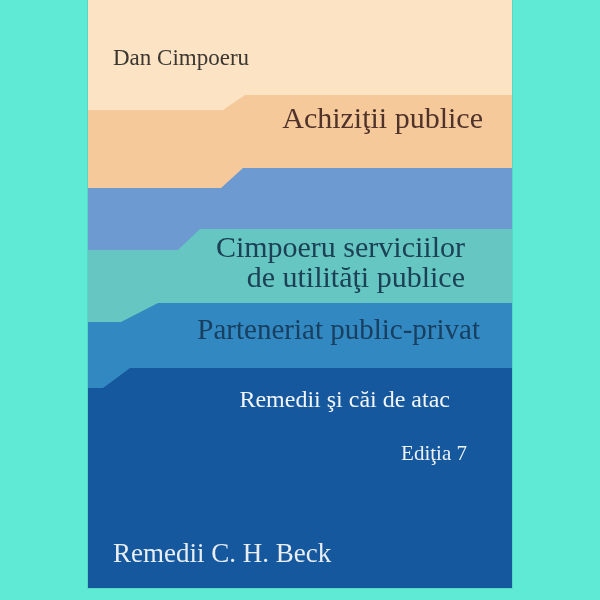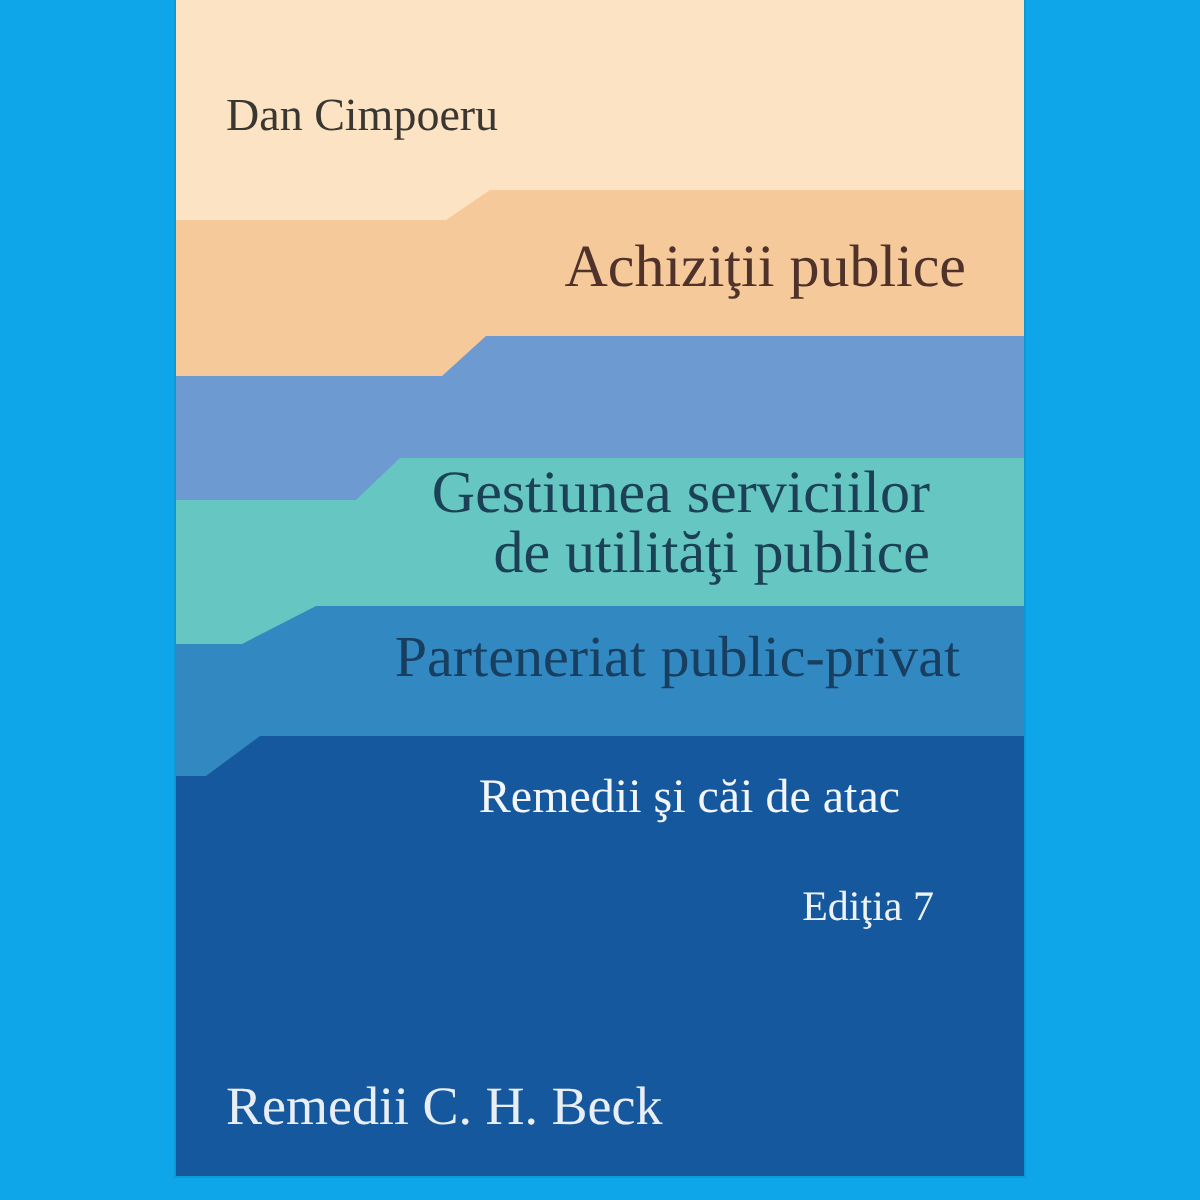--- a/index.html
+++ b/index.html
@@ -8,21 +8,21 @@
     width: 600px;
     height: 600px;
     background: #ffffff;
     font-family: "Liberation Serif", "DejaVu Serif", serif;
     overflow: hidden;
   }
   .page {
     position: relative;
     width: 600px;
     height: 600px;
-    background: #0ea5e9;
+    background: #5eead4;
   }
   .cover {
     position: absolute;
     left: 88px;
     top: 0;
     width: 424px;
     height: 588px;
     outline: 1px solid rgba(0,0,0,0.07);
   }
   .band {
@@ -44,21 +44,21 @@
   }
   .band-remedii {
     clip-path: polygon(0 388px, 15px 388px, 42px 368px, 100% 368px, 100% 100%, 0 100%);
   }
   .txt {
     position: absolute;
     white-space: pre-line;
     line-height: 1.04;
   }
   .author      { left: 25px;  top: 46px;  font-size: 23px; }
-  .achizitii   { right: 29px; top: 118px; font-size: 30px; text-align: center; }
+  .achizitii   { right: 29px; top: 102px; font-size: 30px; text-align: center; }
   .concesiuni  { right: 45px; top: 180px; font-size: 29px; text-align: right; }
   .gestiunea   { right: 47px; top: 232px; font-size: 30px; line-height: 30px; text-align: right; }
   .parteneriat { right: 32px; top: 314px; font-size: 29px; text-align: right; }
   .remedii     { right: 62px; top: 387px; font-size: 24px; text-align: right; }
   .editia      { right: 45px; top: 443px; font-size: 21px; text-align: right; }
   .editura     { left: 25px;  top: 539px; font-size: 27px; }
 </style>
 </head>
 <body>
 
@@ -69,21 +69,21 @@
     <div class="band band-concesiuni" style="background: rgb(109, 154, 208);"></div>
     <div class="band band-gestiunea" style="background: rgb(102, 198, 193);"></div>
     <div class="band band-parteneriat" style="background: rgb(50, 137, 193);"></div>
     <div class="band band-remedii" style="background: rgb(22, 88, 157);"></div>
 
     <div class="txt author" style="color: rgb(58, 54, 49);">Dan Cimpoeru</div>
 
     <div class="txt achizitii" style="color: rgb(79, 51, 43);">Achiziţii publice</div>
 
 
-    <div class="txt gestiunea" style="color: rgb(28, 65, 86);">Gestiunea serviciilor
+    <div class="txt gestiunea" style="color: rgb(28, 65, 86);">Cimpoeru serviciilor
 de utilităţi publice</div>
 
     <div class="txt parteneriat" style="color: rgb(24, 62, 96);">Parteneriat public-privat</div>
 
     <div class="txt remedii" style="color: rgb(242, 245, 249);">Remedii şi căi de atac</div>
 
     <div class="txt editia" style="color: rgb(237, 242, 247);">Ediţia 7</div>
 
     <div class="txt editura" style="color: rgb(233, 238, 244);">Remedii C. H. Beck</div>
   </div>

